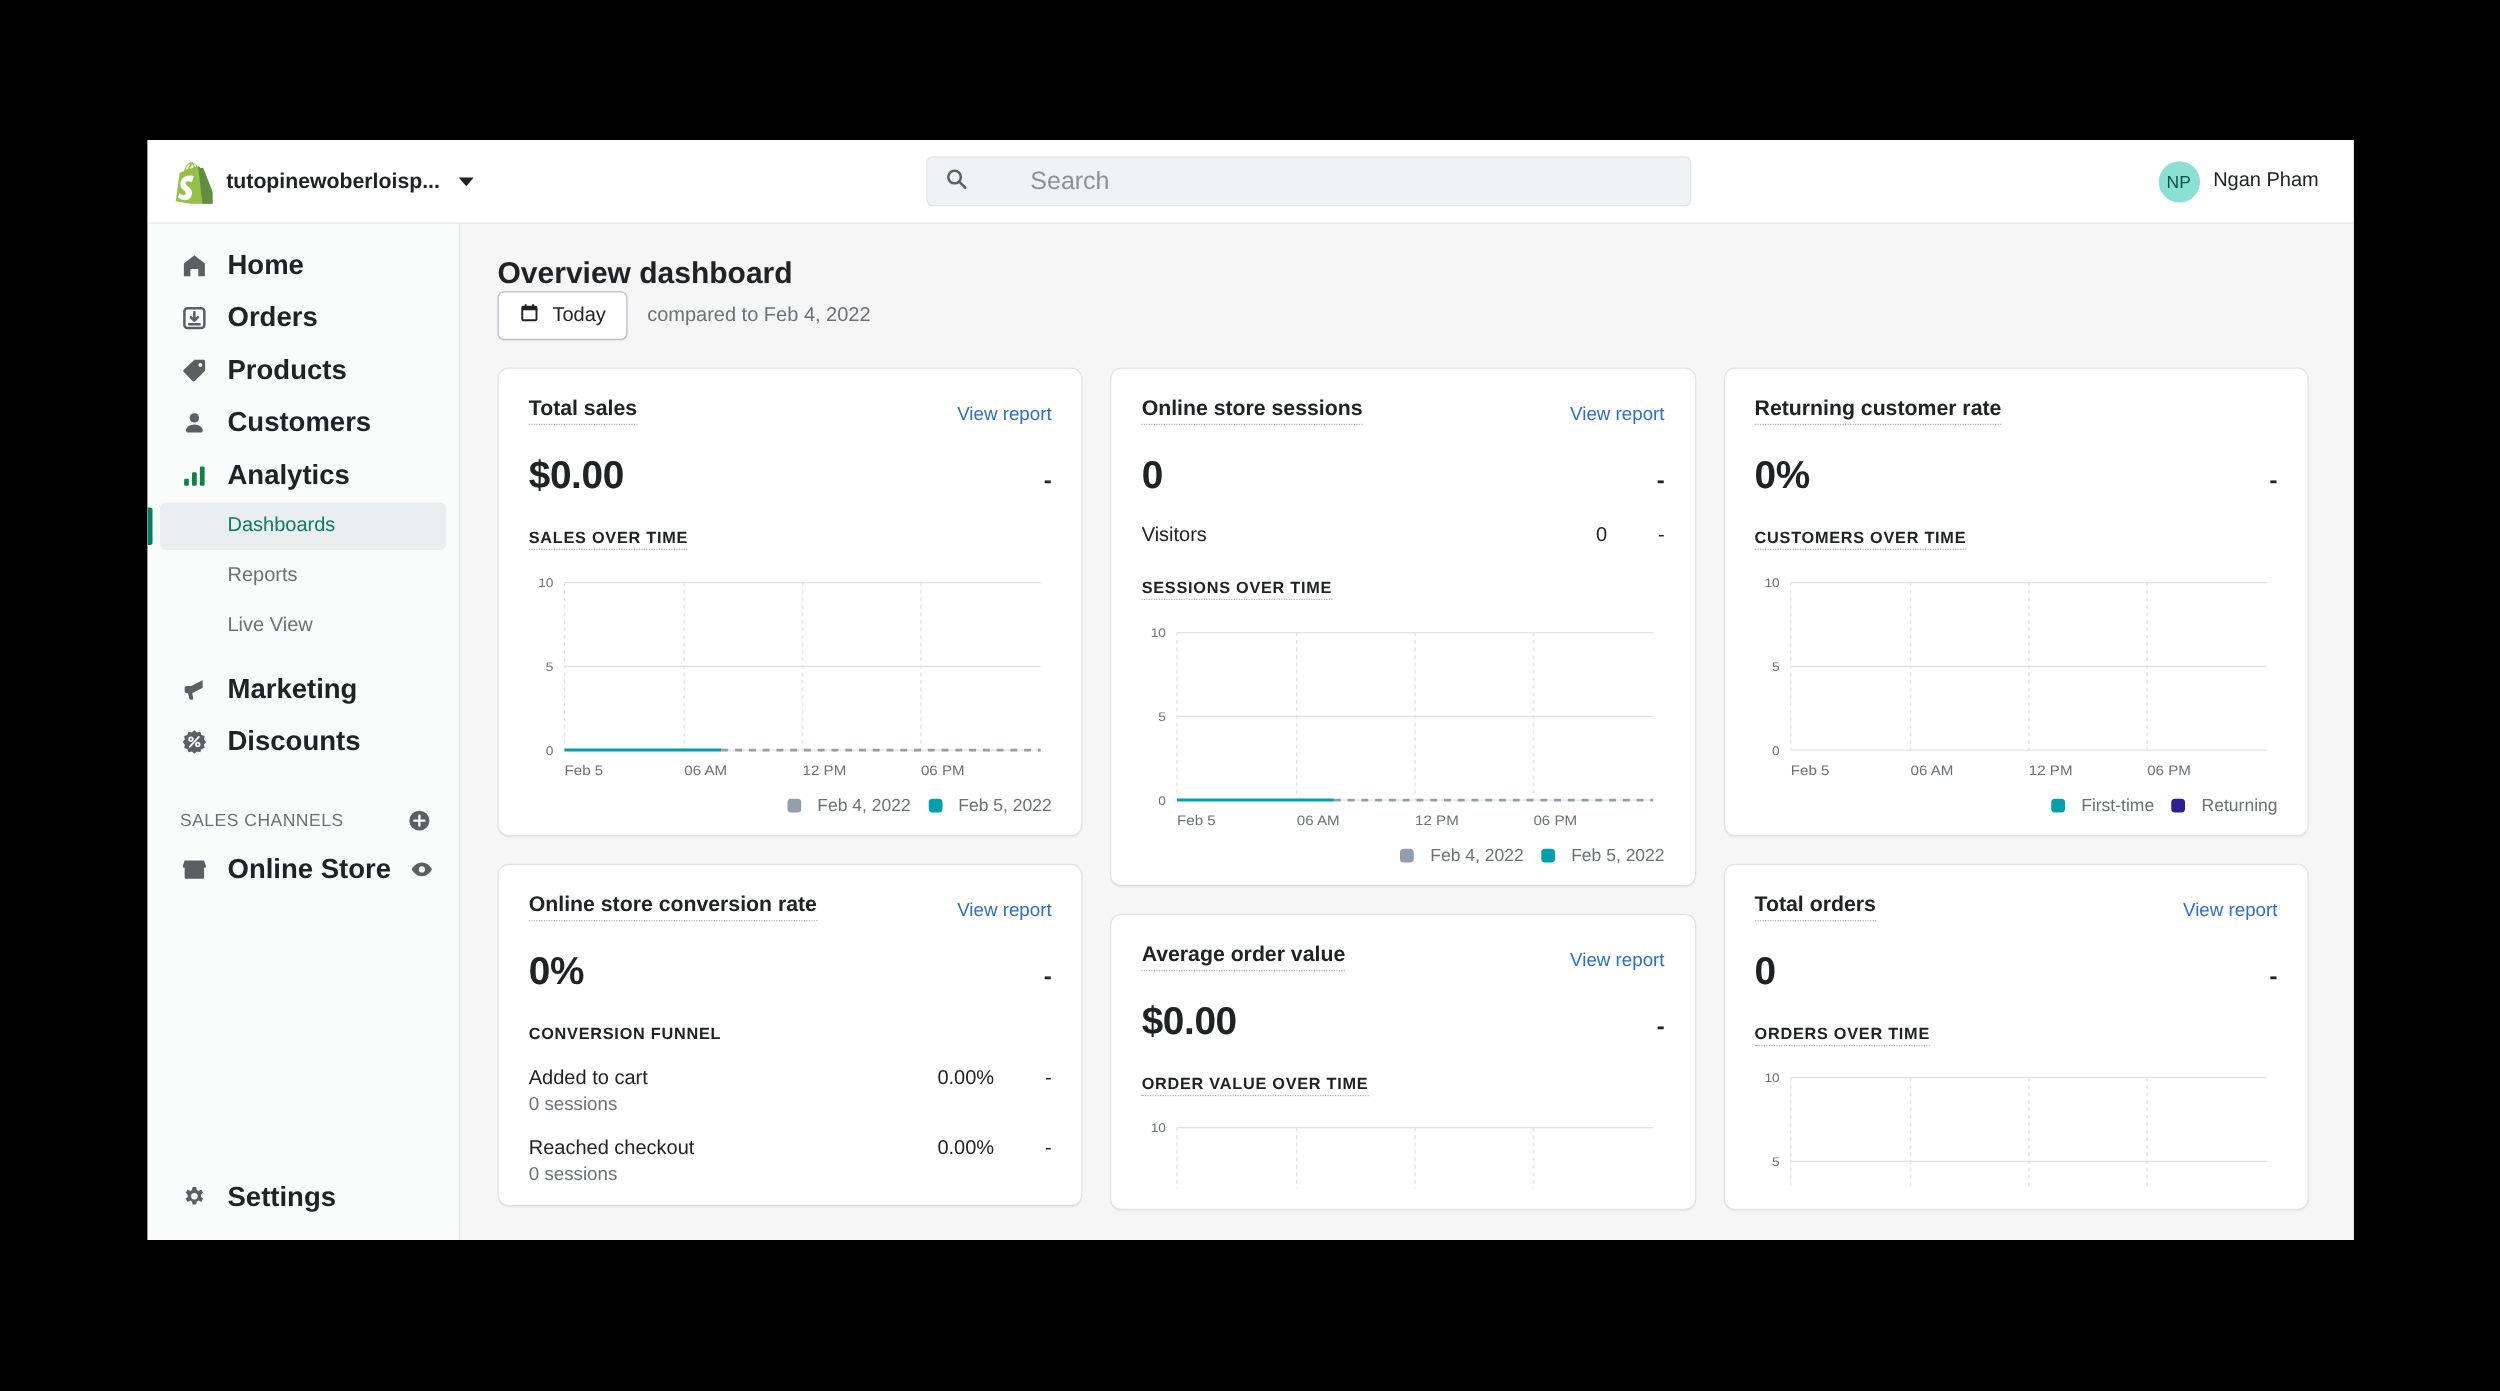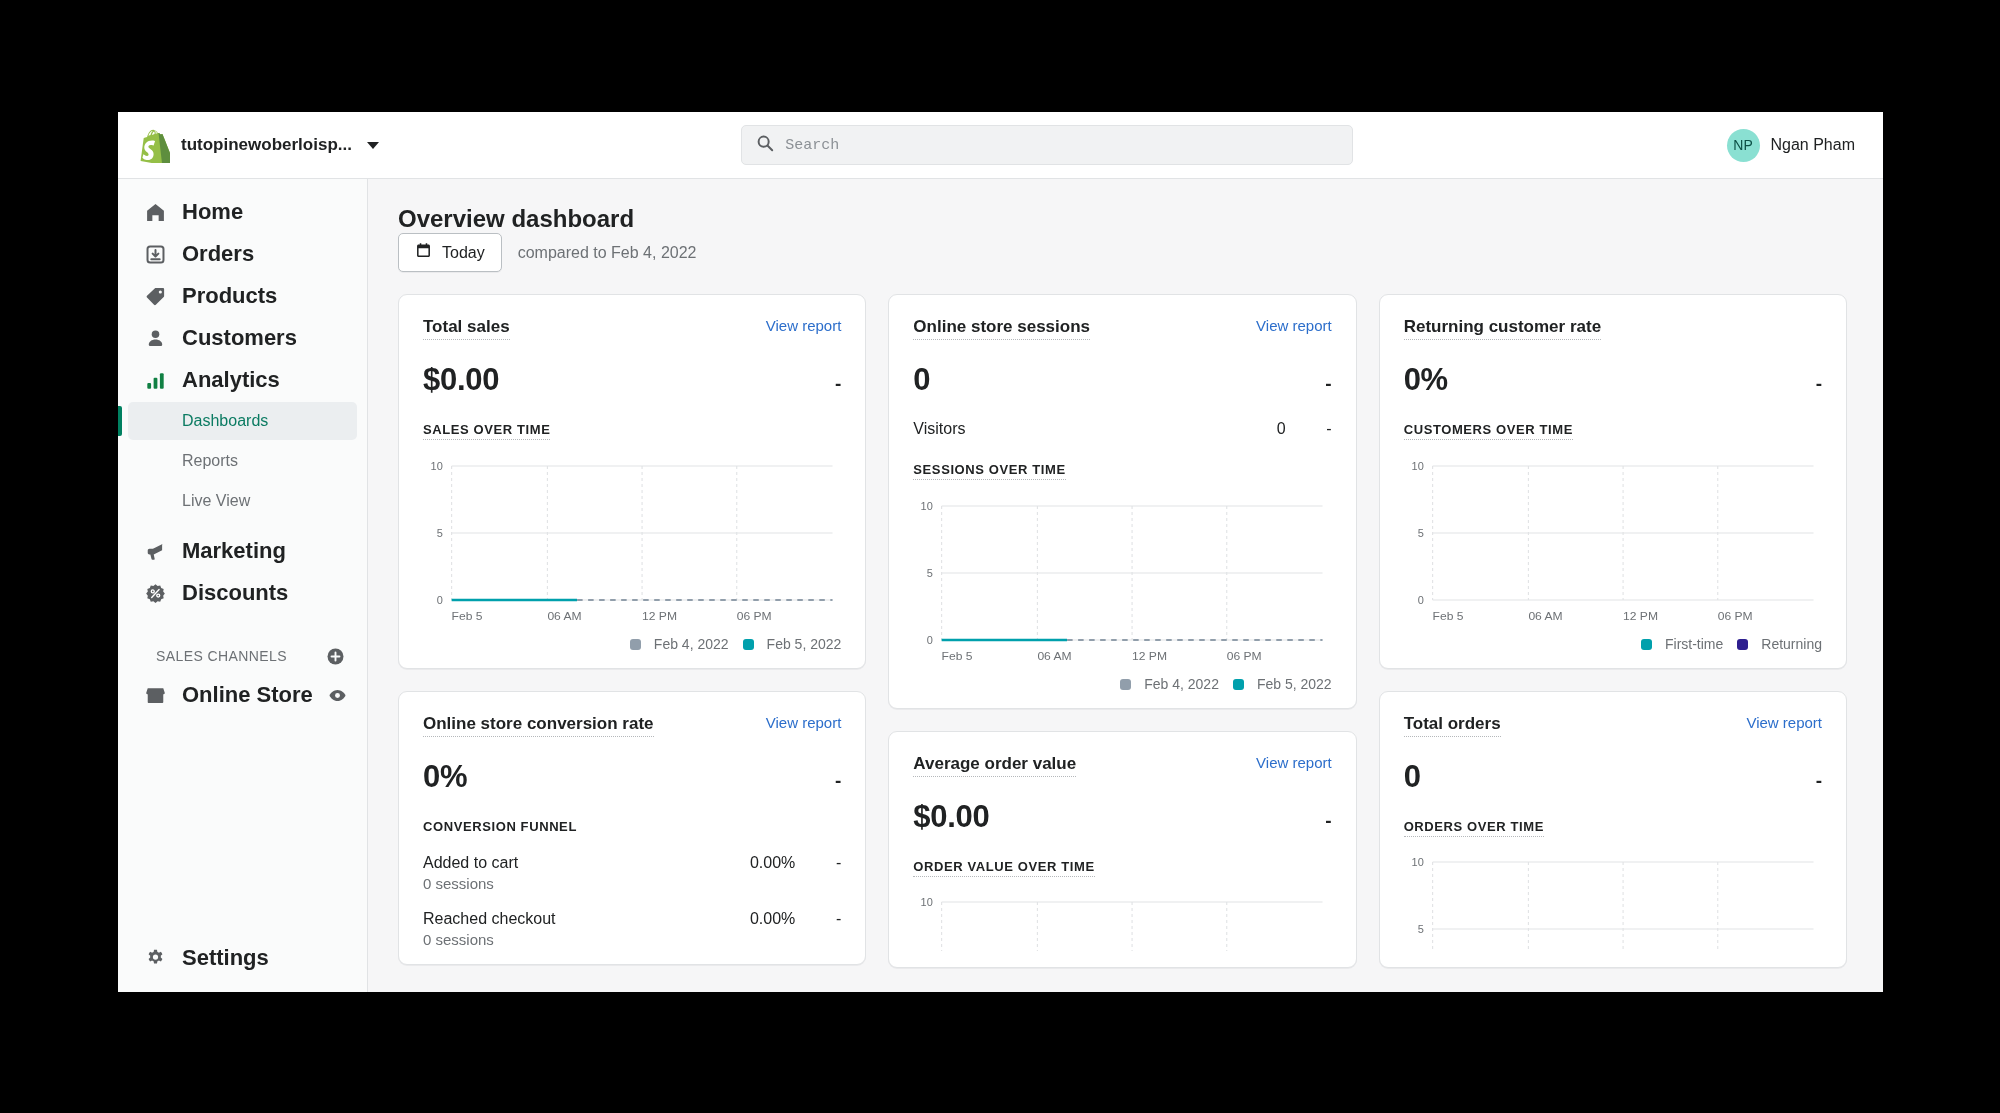--- a/index.html
+++ b/index.html
@@ -48,21 +48,21 @@
   .searchbox {
     width: 612px; height: 40px;
     background: #f1f2f3;
     border: 1px solid #e1e3e5;
     border-radius: 5px;
     display: flex; align-items: center;
     padding: 0 14px; gap: 11px;
   }
   .searchbox input {
     border: none; outline: none; background: transparent;
-    font-size: 15px; font-family: Liberation Mono, monospace; color: #6d7175; width: 100%;
+    font-size: 20px; font-family: Liberation Sans, sans-serif; color: #6d7175; width: 100%; margin-left: 39px;
   }
   .searchbox input::placeholder { color: #8c9196; }
   .user-block {
     display: flex; align-items: center; gap: 11px;
     padding-right: 28px; flex: none;
   }
   .avatar {
     width: 33px; height: 33px; border-radius: 50%;
     background: #8ae0d2; color: #0b4f45;
     display: flex; align-items: center; justify-content: center;
@@ -100,21 +100,21 @@
   .sub-item .label { font-size: 16px; color: #6d7175; white-space: nowrap; }
   .sub-item.active { background: #ebeef0; }
   .sub-item.active .label { color: #0b7b62; font-weight: 500; }
   .sub-item.active::before {
     content: ""; position: absolute; left: -10px; top: 4px;
     width: 4px; height: 30px; background: #008060; border-radius: 0 2px 2px 0;
   }
 
   .section-head {
     display: flex; align-items: center; justify-content: space-between;
-    padding: 0 22px 0 38px; height: 36px; margin-top: 24px;
+    padding: 0 22px 0 26px; height: 36px; margin-top: 24px;
   }
   .section-title {
     font-size: 14px; font-weight: 500; color: #6d7175;
     letter-spacing: .4px;
   }
   .circle-btn { width: 19px; height: 19px; cursor: pointer; }
   .spacer { flex: 1; }
   .settings-row { margin-bottom: 14px; }
 
   
@@ -145,21 +145,21 @@
     align-items: start;
   }
   .col { display: flex; flex-direction: column; gap: 22px; }
   .card {
     background: #fff;
     border: 1px solid #e1e3e5;
     border-radius: 9px;
     padding: 22px 24px 16px 24px;
     box-shadow: 0 1px 0 rgba(22,29,37,.05);
   }
-  .card-head { display: flex; align-items: flex-start; justify-content: space-between; }
+  .card-head { display: flex; align-items: flex-end; justify-content: space-between; }
   .card-title {
     font-size: 17px; font-weight: bold; color: #202223;
     border-bottom: 1.5px dotted #b5b8bb; padding-bottom: 2px;
     cursor: pointer;
   }
   .view-report { font-size: 15px; color: #2c6ecb; cursor: pointer; }
   .metric-row {
     display: flex; align-items: baseline; justify-content: space-between;
     margin-top: 22px;
   }

